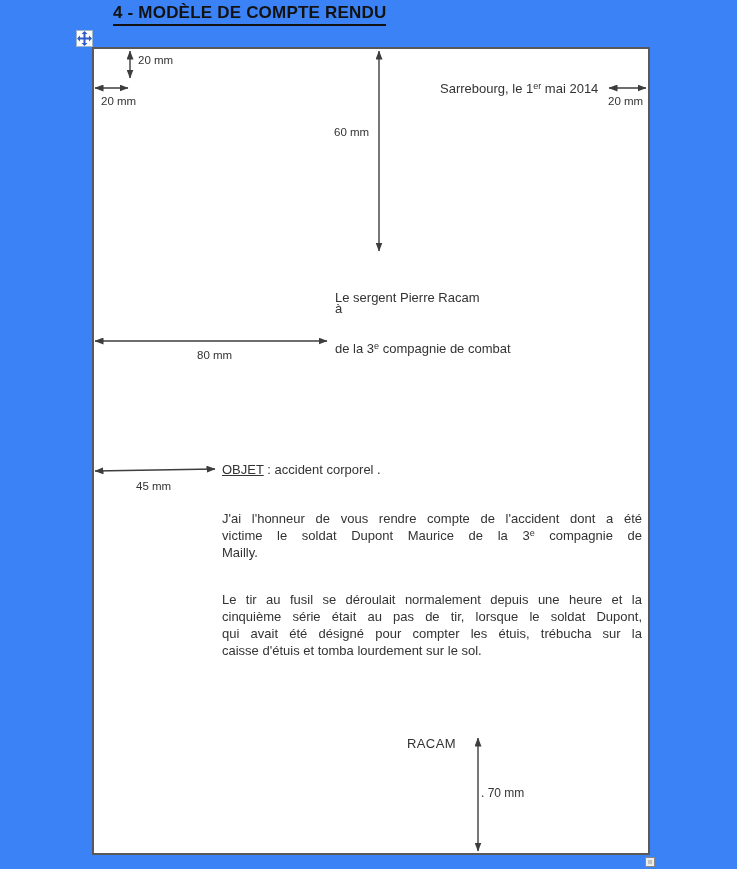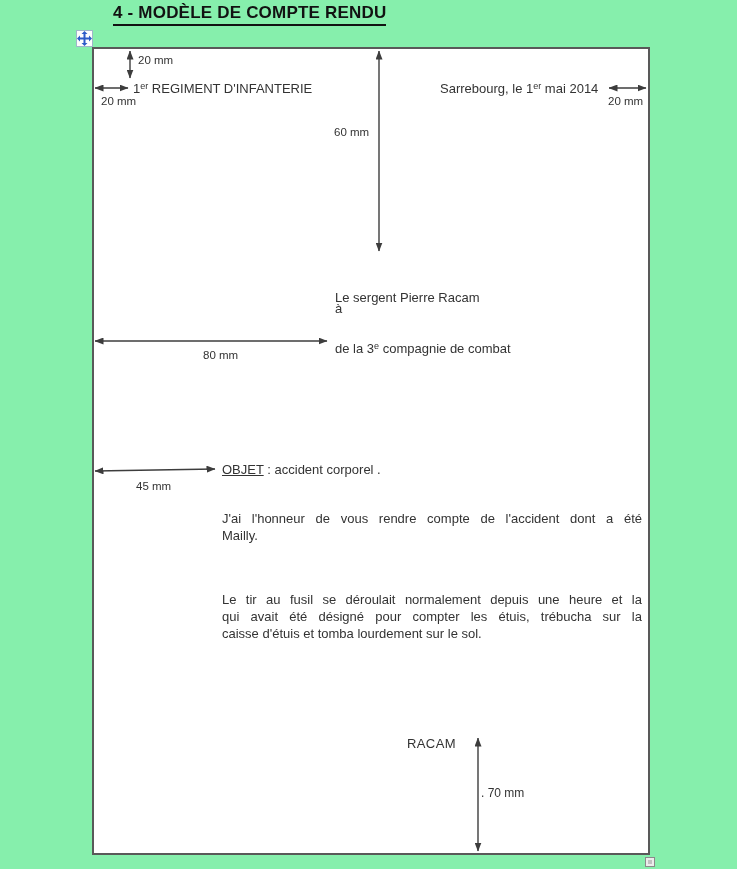--- a/index.html
+++ b/index.html
@@ -1,17 +1,17 @@
 <!DOCTYPE html>
 <html><head>
 <meta charset="utf-8">
 <style>
   html,body{margin:0;padding:0;background:#fff;}
   .canvas{
-    position:relative;width:737px;height:869px;background:#86efac;
+    position:relative;width:737px;height:869px;background:#3b82f6;
     font-family:"Liberation Sans", sans-serif;color:#333;overflow:hidden;
   }
   
   .title{position:absolute;left:113px;top:3px;font-size:17px;font-weight:bold;color:#121212;}
   .title .t-inner{display:inline-block;border-bottom:2px solid #121212;padding-bottom:1px;letter-spacing:.2px;}
   
   .page-box{position:absolute;left:92px;top:47px;width:558px;height:808px;border:2px solid #595959;box-sizing:border-box;background:#fff;}
   
   .move-handle{position:absolute;left:76px;top:30px;width:17px;height:17px;cursor:move;}
   .resize-handle{position:absolute;left:645px;top:857px;width:10px;height:10px;background:#ececec;border:1px solid #8a8a8a;box-sizing:border-box;cursor:nwse-resize;}
@@ -33,21 +33,21 @@
   .p1{top:510px;} .p2{top:591px;} .p3{top:671px;}
   .jline{text-align:justify;text-align-last:justify;}
   .jline.last{text-align-last:left;}
   .signature{left:407px;top:735px;letter-spacing:.4px;}
   
   .dim{position:absolute;font-size:11.5px;color:#333;white-space:pre;text-align:right;}
   .d-top{left:138px;top:54px;}
   .d-left{left:101px;top:95px;}
   .d-right{left:608px;top:95px;}
   .d-60{left:334px;top:126px;}
-  .d-80{left:194px;top:349px;padding-left:9px;}
+  .d-80{left:188px;top:349px;padding-left:9px;}
   .d-45{left:136px;top:480px;}
   .d-40{left:481px;top:786px;font-size:12px;}
 </style>
 </head>
 <body>
 
 <div class="canvas">
 
   <div class="title">
     <span class="t-inner">4 - MODÈLE DE COMPTE RENDU</span>
@@ -82,43 +82,44 @@
   </svg>
 
   <div class="dim d-top">20 mm</div>
   <div class="dim d-left">20 mm</div>
   <div class="dim d-right">20 mm</div>
   <div class="dim d-60">60 mm</div>
   <div class="dim d-80">80 mm</div>
   <div class="dim d-45">45 mm</div>
   <div class="dim d-40">. 70 mm</div>
 
-  <div class="line unit"><span>1</span><sup>er</sup><span> REGIMENT D'INFANTERIE</span></div>
 
   <div class="line date"><span>Sarrebourg, le 1</span><sup>er</sup><span> mai 2014</span></div>
 
   <div class="line sender">
     <div>Le sergent Pierre Racam</div>
     <div><span>de la 3</span><sup>e</sup><span> compagnie de combat</span></div>
   </div>
 
   <div class="line handover">à</div>
 
   <div class="line recipient">
   </div>
 
   <div class="line objet"><span class="u">OBJET</span><span> : accident corporel .</span></div>
 
   <div class="para p1">
     <div class="jline">J'ai l'honneur de vous rendre compte de l'accident dont a été</div>
+    <div class="jline"><span>victime le soldat Dupont Maurice de la 3</span><sup>e</sup><span> compagnie de</span></div>
     <div class="jline last">Mailly.</div>
   </div>
 
   <div class="para p2">
     <div class="jline">Le tir au fusil se déroulait normalement depuis une heure et la</div>
+    <div class="jline">cinquième série était au pas de tir, lorsque le soldat Dupont,</div>
     <div class="jline">qui avait été désigné pour compter les étuis, trébucha sur la</div>
     <div class="jline last">caisse d'étuis et tomba lourdement sur le sol.</div>
   </div>
 
 
   <div class="line signature">RACAM</div>
 
 </div>
 
 </body></html>

